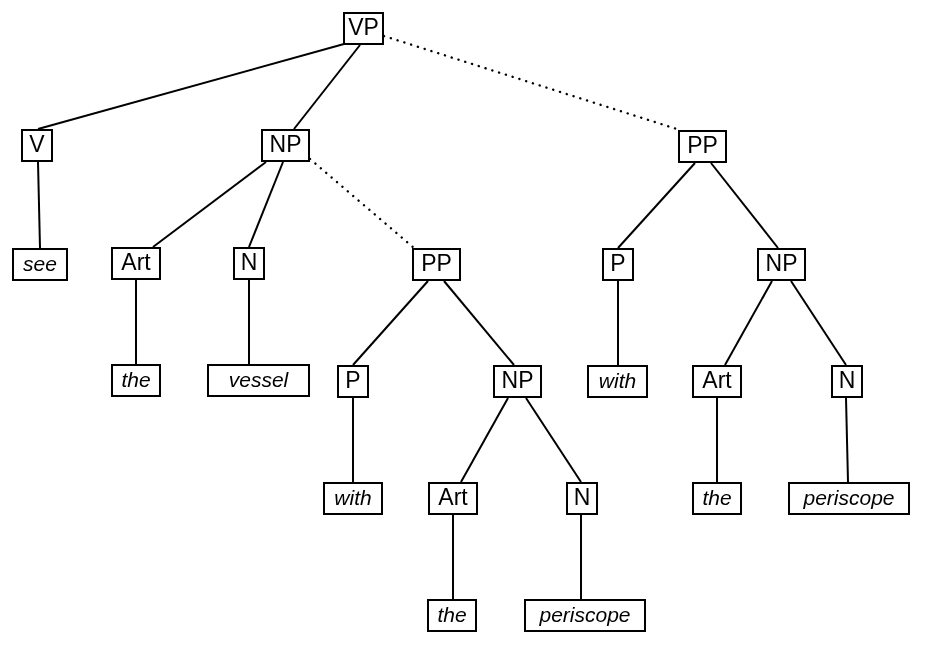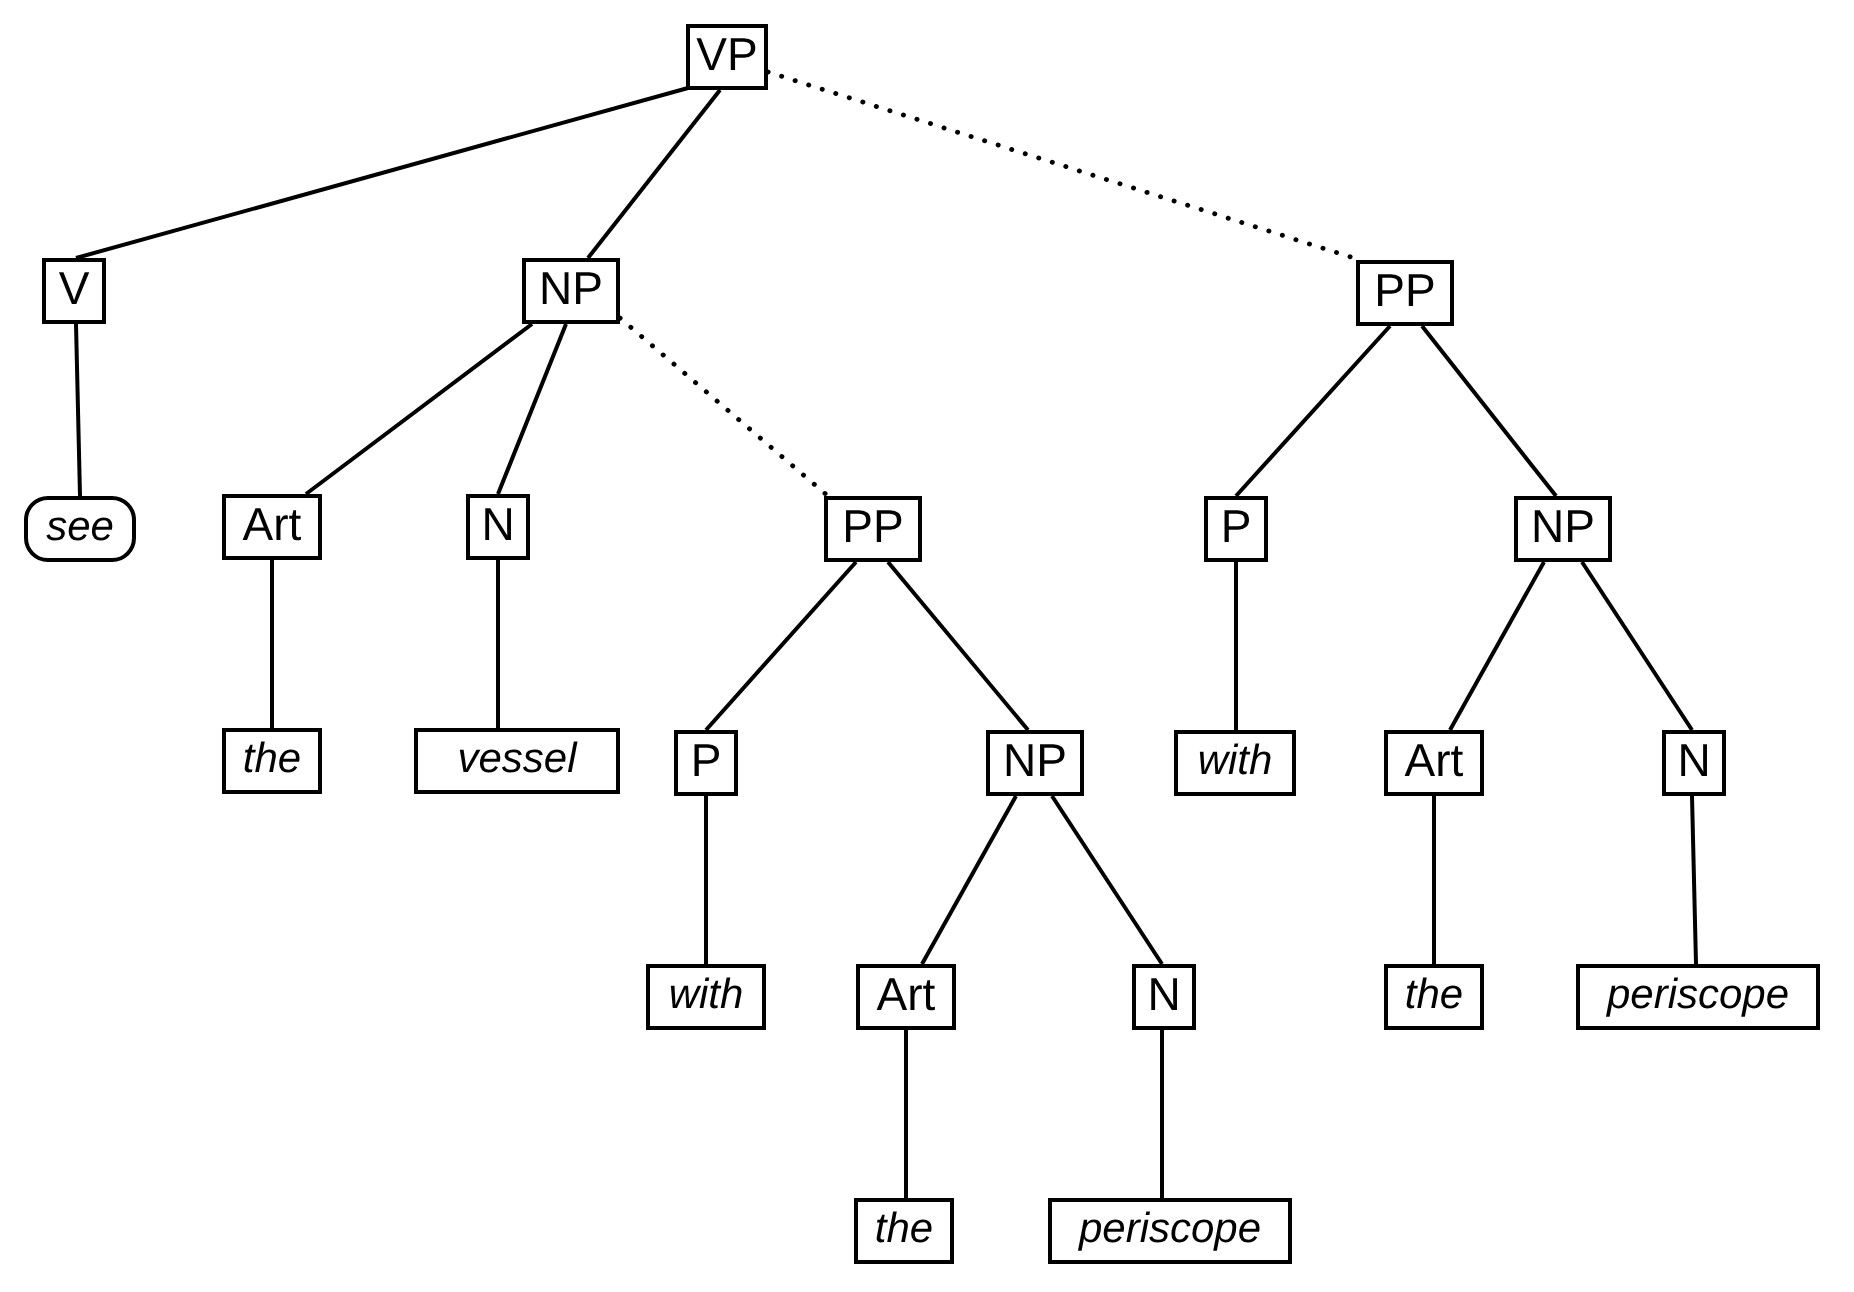--- a/index.html
+++ b/index.html
@@ -85,21 +85,21 @@
       </div>
       <div class="node cat" style="left: 21px; top: 129px; width: 32px; height: 33px;">
         <span>V</span>
       </div>
       <div class="node cat" style="left: 261px; top: 129px; width: 49px; height: 33px;">
         <span>NP</span>
       </div>
       <div class="node cat" style="left: 678px; top: 130px; width: 49px; height: 33px;">
         <span>PP</span>
       </div>
-      <div class="node leaf" style="left: 12px; top: 248px; width: 56px; height: 33px; border-radius: 12px;">
+      <div class="node leaf" style="left: 12px; top: 248px; width: 56px; height: 33px;">
         <span>see</span>
       </div>
       <div class="node cat" style="left: 111px; top: 247px; width: 50px; height: 33px;">
         <span>Art</span>
       </div>
       <div class="node cat" style="left: 233px; top: 247px; width: 32px; height: 33px;">
         <span>N</span>
       </div>
       <div class="node cat" style="left: 412px; top: 248px; width: 49px; height: 33px;">
         <span>PP</span>

